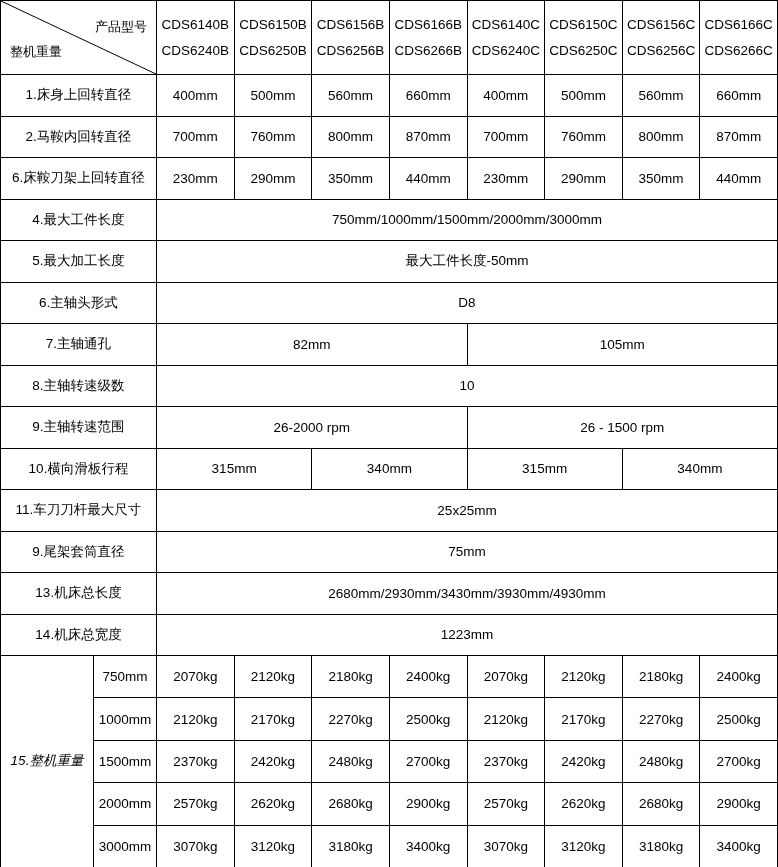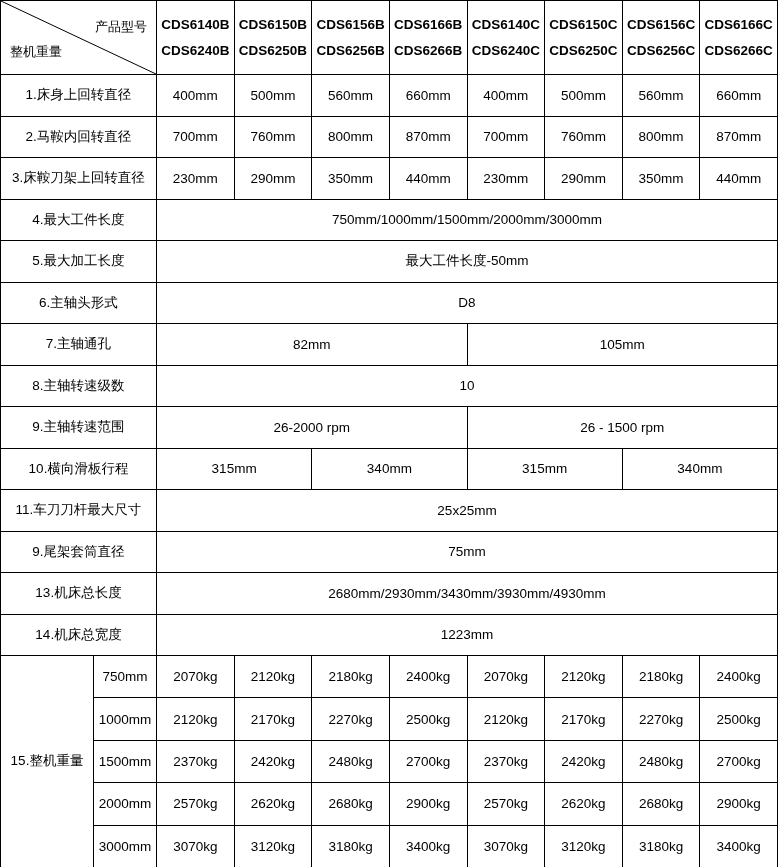--- a/index.html
+++ b/index.html
@@ -25,21 +25,21 @@
     text-align: center;
     vertical-align: middle;
     font-size: 13.5px;
     color: #000000;
     overflow: hidden;
     background: #ffffff;
   }
   
   thead tr { height: 74px; }
   th.model {
-    font-weight: bold;
+    font-weight: normal;
     font-size: 13.5px;
     line-height: 1.9;
   }
   th.corner {
     position: relative;
     padding: 0;
   }
   th.corner .diag {
     position: absolute;
     left: 0; top: 0;
@@ -71,20 +71,21 @@
     padding-left: 4px;
     font-size: 13px;
     white-space: nowrap;
     margin-top: 25px;
   }
   td.wlabel {
     text-align: left;
     padding-left: 4px;
     font-size: 13px;
     white-space: nowrap;
+    font-style: italic;
   }
   td.wlen {
     font-size: 12.5px;
   }
 </style>
 </head>
 <body>
 
 <table class="spec">
   <colgroup>
@@ -154,21 +155,21 @@
         <td colspan="1">700mm</td>
         <td colspan="1">760mm</td>
         <td colspan="1">800mm</td>
         <td colspan="1">870mm</td>
         <td colspan="1">700mm</td>
         <td colspan="1">760mm</td>
         <td colspan="1">800mm</td>
         <td colspan="1">870mm</td>
       </tr>
       <tr>
-        <td class="rowlabel" colspan="2">3.床鞍刀架上回转直径</td>
+        <td class="rowlabel" colspan="2">6.床鞍刀架上回转直径</td>
         <td colspan="1">230mm</td>
         <td colspan="1">290mm</td>
         <td colspan="1">350mm</td>
         <td colspan="1">440mm</td>
         <td colspan="1">230mm</td>
         <td colspan="1">290mm</td>
         <td colspan="1">350mm</td>
         <td colspan="1">440mm</td>
       </tr>
       <tr>

